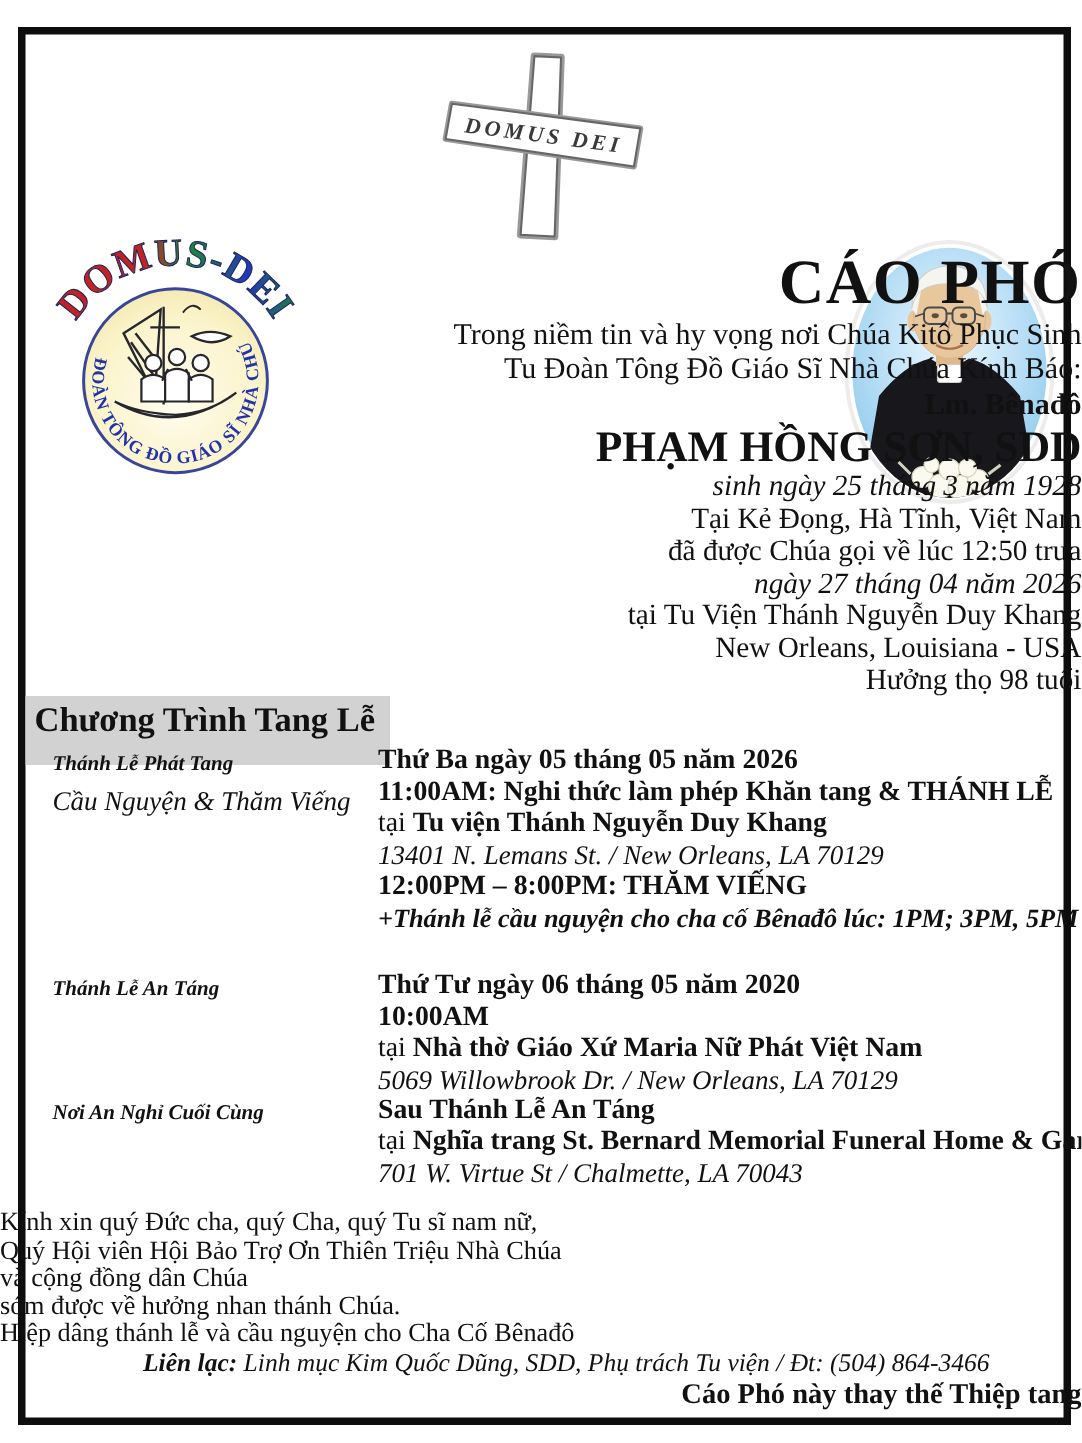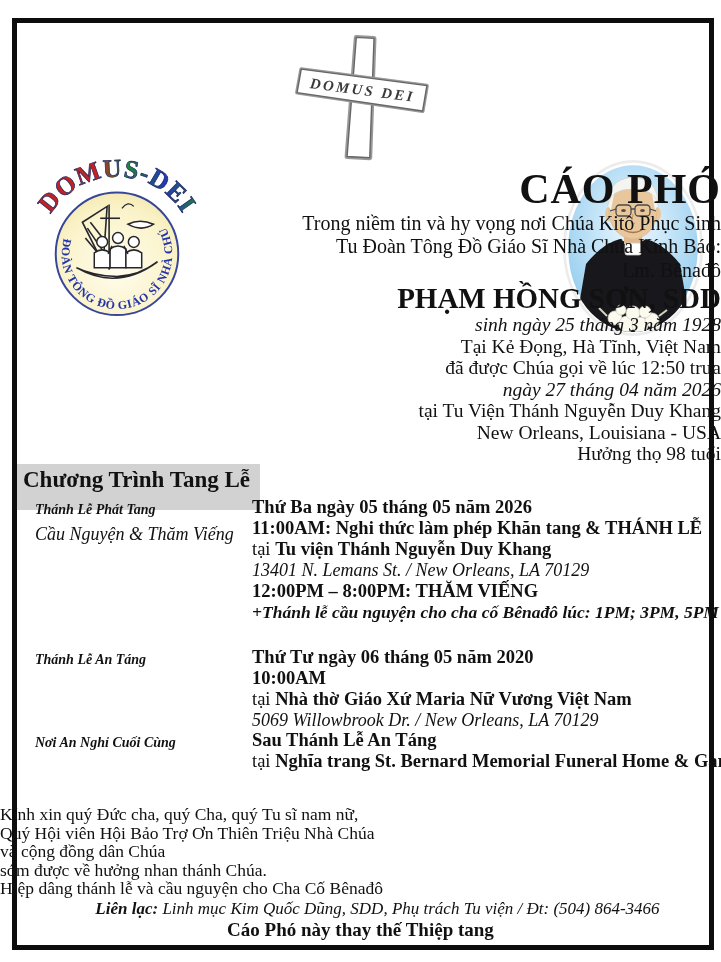--- a/index.html
+++ b/index.html
@@ -7,21 +7,21 @@
         font-family:"Liberation Serif","DejaVu Serif",serif;color:#111;}
   .frame{position:absolute;left:12px;top:18px;width:702px;height:932px;
          border:5px solid #0d0d0d;box-sizing:border-box;}
   .cross-wrap{position:absolute;left:288px;top:32px;width:148px;height:132px;}
   .logo-wrap{position:absolute;left:33px;top:150px;width:168px;height:180px;}
   .photo-wrap{position:absolute;left:561px;top:158px;width:144px;height:180px;}
 
   .header-block{position:absolute;left:0;top:166px;width:721px;text-align:right;}
   .h-title{font-size:42px;line-height:46px;font-weight:bold;letter-spacing:1px;}
   .h-line{font-size:20px;line-height:23px;}
-  .h-prefix{font-size:20px;line-height:25px;font-weight:normal;}
+  .h-prefix{font-size:20px;line-height:25px;font-weight:bold;}
   .h-name{font-size:29px;line-height:31px;font-weight:bold;}
   .h-sm{font-size:19.5px;line-height:21.5px;}
   .it{font-style:italic;}
 
   .program-heading{position:absolute;left:17px;top:464px;
         font-size:23px;font-weight:bold;line-height:29px;
         background:#d2d2d2;padding:1px 10px 16px 6px;}
 
   .row{position:absolute;left:0;width:721px;}
   .row-label{position:absolute;left:35px;width:215px;white-space:nowrap;}
@@ -34,21 +34,21 @@
   .dl.bi{font-weight:bold;font-style:italic;font-size:17.5px;}
   .dl .prefix{font-weight:normal;}
   .dl .strong{font-weight:bold;}
 
   .footer-block{position:absolute;left:0;top:805px;width:665px;text-align:left;}
   .f-line{font-size:17.5px;line-height:18.6px;}
   .contact-line{position:absolute;left:17px;top:898px;width:721px;text-align:center;
         font-size:17px;line-height:21px;}
   .c-label{font-weight:bold;font-style:italic;}
   .c-text{font-style:italic;}
-  .final-line{position:absolute;left:0;top:918px;width:721px;text-align:center;
+  .final-line{position:absolute;left:0;top:918px;width:721px;text-align:right;
         font-size:19px;line-height:24px;font-weight:bold;}
 </style>
 </head>
 <body>
 
 <div class="page">
   <div class="frame"></div>
 
   <div class="cross-wrap">
     <svg width="148" height="132" viewBox="0 0 150 132">
@@ -192,32 +192,33 @@
     </div>
   </div>
 
   <div class="row" style="top:647px;">
     <div class="row-label">
       <div class="lbl">Thánh Lễ An Táng</div>
     </div>
     <div class="row-details">
       <div class="dl b">Thứ Tư ngày 06 tháng 05 năm 2020</div>
       <div class="dl b">10:00AM</div>
-      <div class="dl"><span class="prefix">tại </span><span class="strong">Nhà thờ Giáo Xứ Maria Nữ Vương Việt Nam</span></div>
+      <div class="dl"><span class="prefix">tại </span><span class="strong">Nhà thờ Giáo Xứ Maria Nữ Phát Việt Nam</span></div>
       <div class="dl i">5069 Willowbrook Dr. / New Orleans, LA 70129</div>
     </div>
   </div>
 
   <div class="row" style="top:730px;">
     <div class="row-label" style="width:230px;">
       <div class="lbl">Nơi An Nghỉ Cuối Cùng</div>
     </div>
     <div class="row-details">
       <div class="dl b">Sau Thánh Lễ An Táng</div>
       <div class="dl"><span class="prefix">tại </span><span class="strong">Nghĩa trang St. Bernard Memorial Funeral Home &amp; Gardens</span></div>
+      <div class="dl i">701 W. Virtue St / Chalmette, LA 70043</div>
     </div>
   </div>
 
   <div class="footer-block">
     <div class="f-line">Kính xin quý Đức cha, quý Cha, quý Tu sĩ nam nữ,</div>
     <div class="f-line">Quý Hội viên Hội Bảo Trợ Ơn Thiên Triệu Nhà Chúa</div>
     <div class="f-line">và cộng đồng dân Chúa</div>
     <div class="f-line">sớm được về hưởng nhan thánh Chúa.</div>
     <div class="f-line">Hiệp dâng thánh lễ và cầu nguyện cho Cha Cố Bênađô</div>
   </div>

